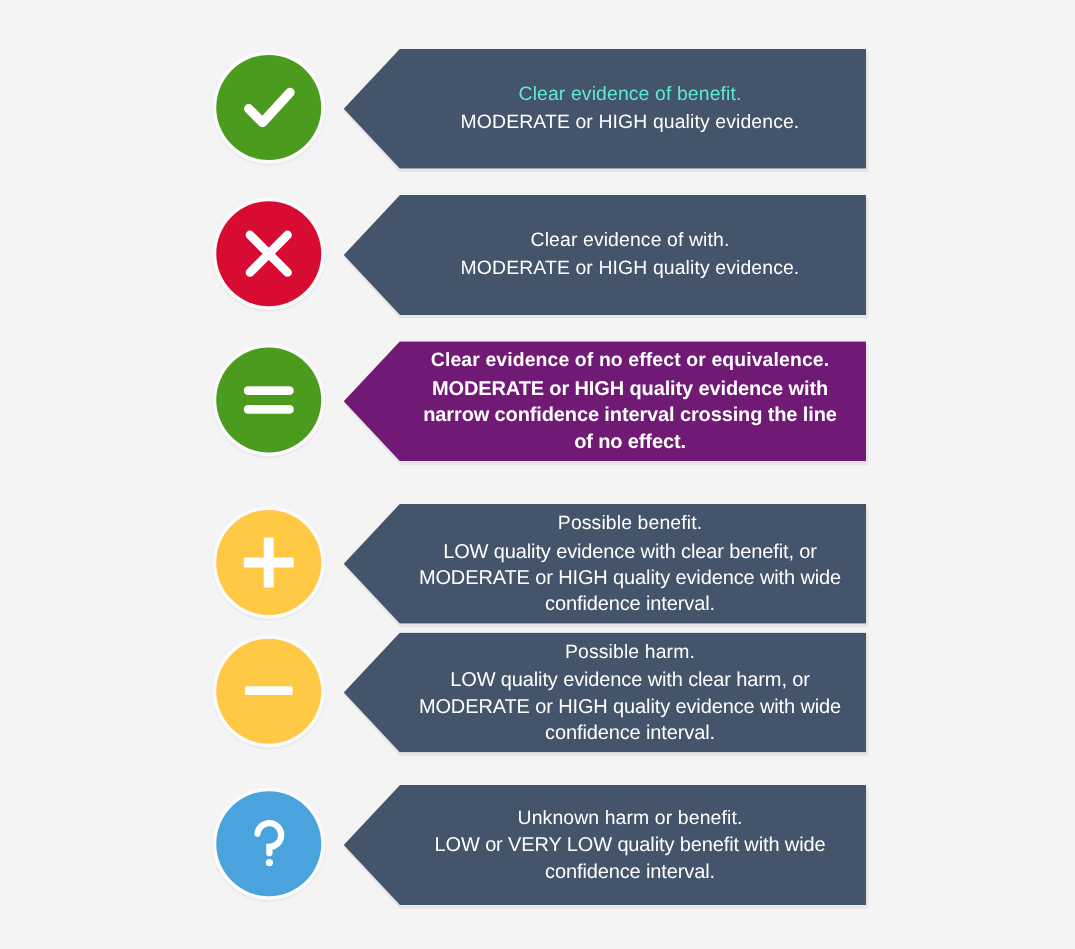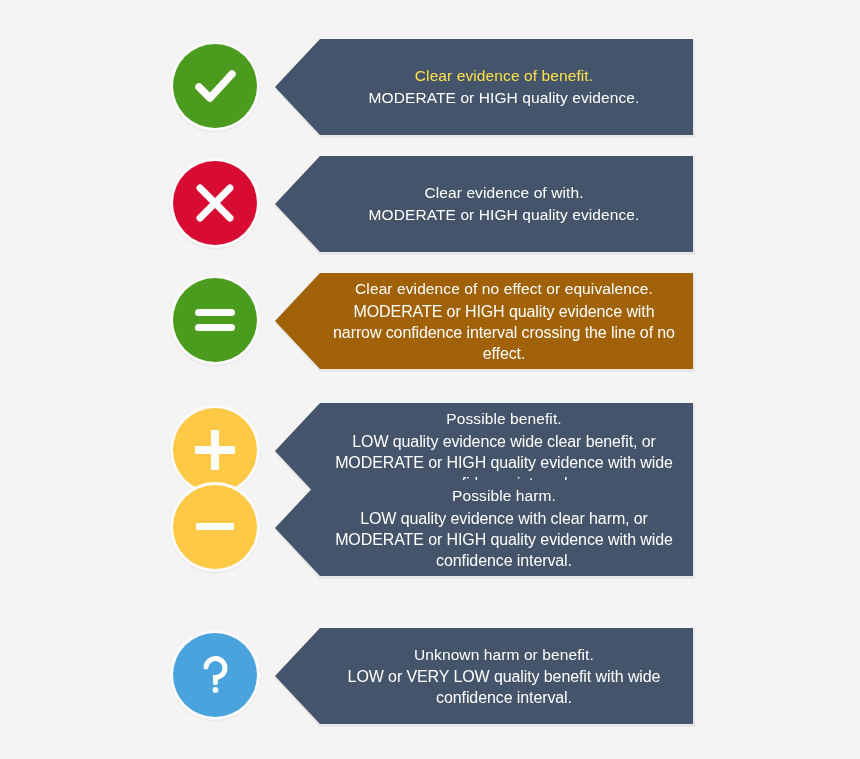--- a/index.html
+++ b/index.html
@@ -100,21 +100,21 @@
     <div class="row" style="top: 36px;">
       <div class="banner-shadow"></div>
       <div class="icon-badge">
         <div class="icon-disc" style="background: rgb(74, 155, 30);">
           <svg width="52" height="52" viewBox="0 0 52 52">
             <path d="M10 27 L21 38 L43 14" fill="none" stroke="#ffffff" stroke-width="7.5" stroke-linecap="round" stroke-linejoin="round"></path>
           </svg>
         </div>
       </div>
       <div class="banner" style="background: rgb(68, 84, 106);">
-        <div class="line-main" style="color: #fde047;">Clear evidence of benefit.</div>
+        <div class="line-main" style="color: #5eead4;">Clear evidence of benefit.</div>
         <div class="line-main" style="color: rgb(255, 255, 255);">MODERATE or HIGH quality evidence.</div>
       </div>
     </div>
     <div class="row" style="top: 153px;">
       <div class="banner-shadow"></div>
       <div class="icon-badge">
         <div class="icon-disc" style="background: rgb(216, 12, 50);">
           <svg width="46" height="46" viewBox="0 0 46 46">
             <path d="M8 8 L38 38 M38 8 L8 38" fill="none" stroke="#ffffff" stroke-width="7" stroke-linecap="round"></path>
           </svg>
@@ -128,42 +128,42 @@
     <div class="row" style="top: 270px;">
       <div class="banner-shadow"></div>
       <div class="icon-badge">
         <div class="icon-disc" style="background: rgb(74, 155, 30);">
           <svg width="50" height="50" viewBox="0 0 50 50">
             <rect x="5" y="14" width="40" height="7" rx="3.5" fill="#ffffff"></rect>
             <rect x="5" y="29" width="40" height="7" rx="3.5" fill="#ffffff"></rect>
           </svg>
         </div>
       </div>
-      <div class="banner" style="background: #a16207;">
+      <div class="banner" style="background: #701a75; font-weight: bold;">
         <div class="line-main" style="color: rgb(255, 255, 255);">Clear evidence of no effect or equivalence.</div>
         <div class="line-sub" style="color: rgb(255, 255, 255);">MODERATE or HIGH quality evidence with narrow confidence interval crossing the line of no effect.</div>
       </div>
     </div>
     <div class="row" style="top: 400px;">
       <div class="banner-shadow"></div>
       <div class="icon-badge">
         <div class="icon-disc" style="background: rgb(255, 200, 69);">
           <svg width="52" height="52" viewBox="0 0 52 52">
             <rect x="22" y="6" width="8" height="40" rx="1" fill="#ffffff"></rect>
             <rect x="6" y="22" width="40" height="8" rx="1" fill="#ffffff"></rect>
           </svg>
         </div>
       </div>
       <div class="banner" style="background: rgb(68, 84, 106);">
         <div class="line-main" style="color: rgb(255, 255, 255);">Possible benefit.</div>
-        <div class="line-sub" style="color: rgb(255, 255, 255);">LOW quality evidence wide clear benefit, or</div>
+        <div class="line-sub" style="color: rgb(255, 255, 255);">LOW quality evidence with clear benefit, or</div>
         <div class="line-sub" style="color: rgb(255, 255, 255);">MODERATE or HIGH quality evidence with wide confidence interval.</div>
       </div>
     </div>
-    <div class="row" style="top: 477px;">
+    <div class="row" style="top: 503px;">
       <div class="banner-shadow"></div>
       <div class="icon-badge">
         <div class="icon-disc" style="background: rgb(255, 200, 69);">
           <svg width="52" height="52" viewBox="0 0 52 52">
             <rect x="7" y="22" width="38" height="7" rx="1" fill="#ffffff"></rect>
           </svg>
         </div>
       </div>
       <div class="banner" style="background: rgb(68, 84, 106);">
         <div class="line-main" style="color: rgb(255, 255, 255);">Possible harm.</div>

